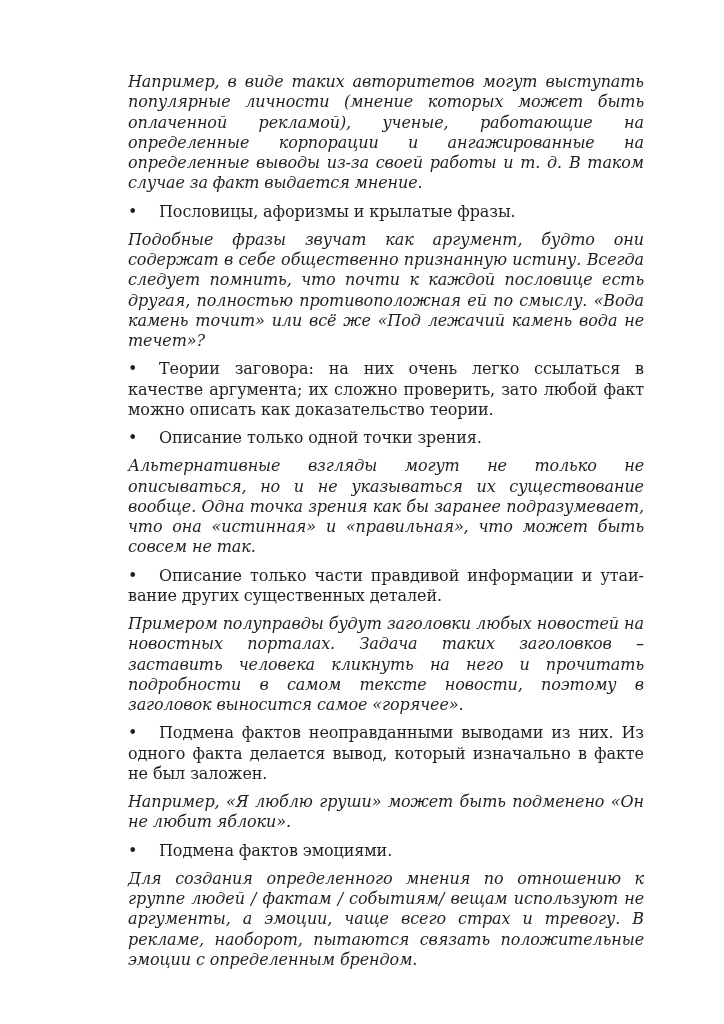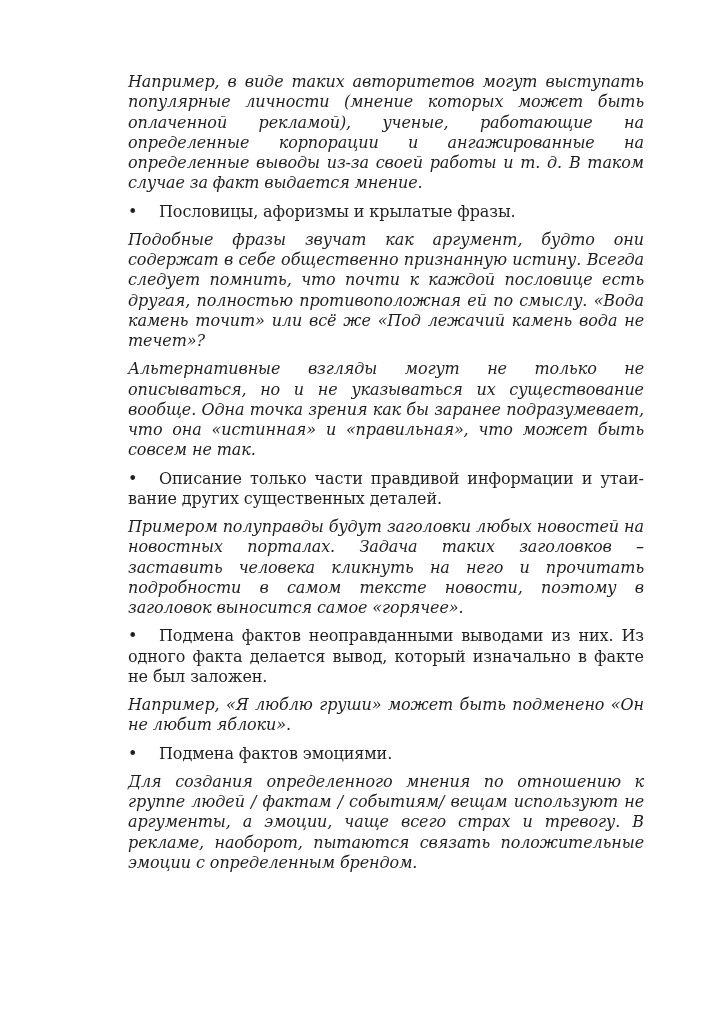--- a/index.html
+++ b/index.html
@@ -47,21 +47,23 @@
 
 <div class="page">
   <div class="text-block">
 
     <p class="para italic">Например, в виде таких авторитетов могут выступать по­пулярные личности (мнение которых может быть оплачен­ной рекламой), ученые, работающие на определенные корпо­рации и ангажированные на определенные выводы из-за своей работы и т. д. В таком случае за факт выдается мнение.</p>
 
     <p class="para"><span class="marker">•</span><span>Пословицы, афоризмы и крылатые фразы.</span></p>
 
     <p class="para italic">Подобные фразы звучат как аргумент, будто они содержат в себе общественно признанную истину. Всегда следует пом­нить, что почти к каждой пословице есть другая, полностью противоположная ей по смыслу. «Вода камень точит» или всё же «Под лежачий камень вода не течет»?</p>
 
+    <p class="para"><span class="marker">•</span><span>Теории заговора: на них очень легко ссылаться в качестве аргумента; их сложно проверить, зато любой факт можно описать как доказательство теории.</span></p>
 
+    <p class="para"><span class="marker">•</span><span>Описание только одной точки зрения.</span></p>
 
     <p class="para italic">Альтернативные взгляды могут не только не описываться, но и не указываться их существование вообще. Одна точка зрения как бы заранее подразумевает, что она «истинная» и «правильная», что может быть совсем не так.</p>
 
 
 
     <p class="para"><span class="marker">•</span><span>Описание только части правдивой информации и утаи­вание других существенных деталей.</span></p>
 
     <p class="para italic">Примером полуправды будут заголовки любых новостей на новостных порталах. Задача таких заголовков – заставить человека кликнуть на него и прочитать подробности в са­мом тексте новости, поэтому в заголовок выносится самое «горячее».</p>
 
     <p class="para"><span class="marker">•</span><span>Подмена фактов неоправданными выводами из них. Из одного факта делается вывод, который изначально в факте не был заложен.</span></p>

